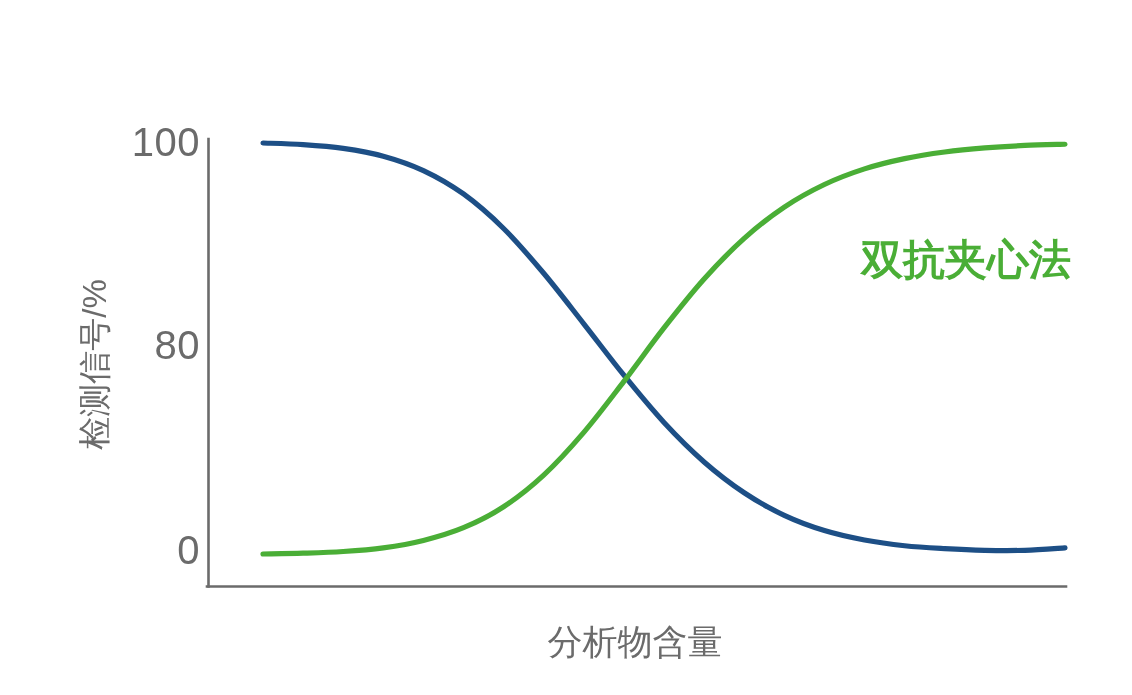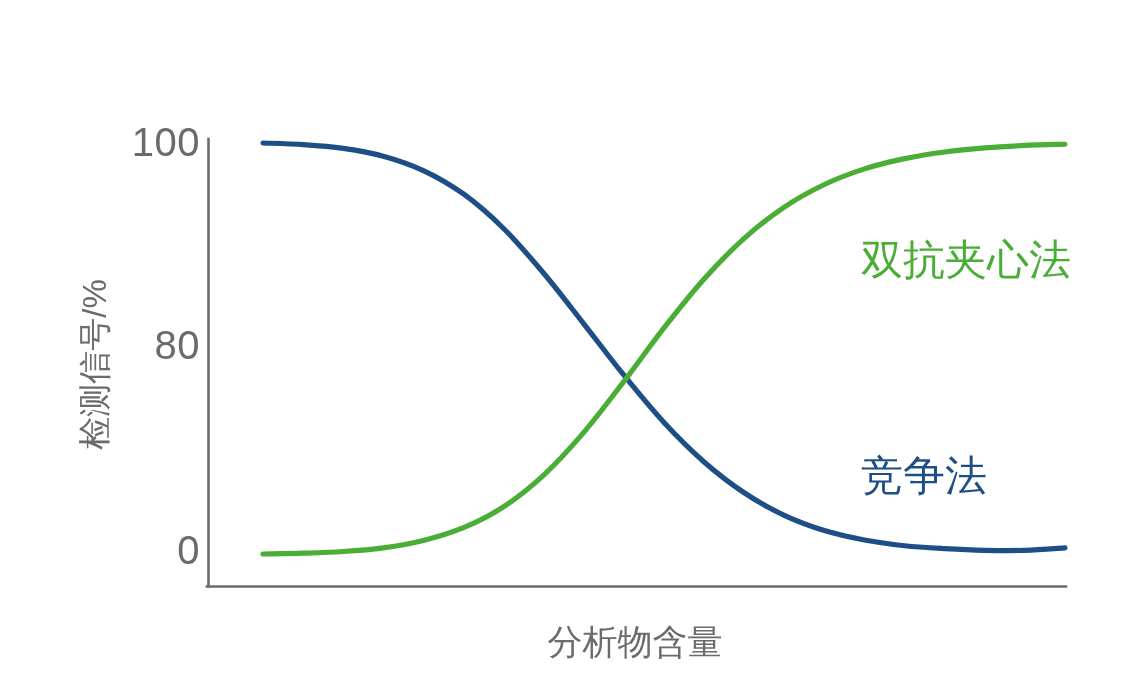--- a/index.html
+++ b/index.html
@@ -92,21 +92,21 @@
     line-height: 1;
     text-align: center;
     white-space: nowrap;
   }
 
   
   .series-annot {
     position: absolute;
     font-family: "Liberation Sans", "DejaVu Sans", sans-serif;
     font-size: 42px;
-    font-weight: 400;
+    font-weight: 700;
     line-height: 1;
     white-space: nowrap;
   }
   .annot-sandwich {
     left: 851px;
     top: 203px;
     color: #4aae36;
   }
   .annot-competitive {
     left: 851px;
@@ -132,15 +132,14 @@
   </svg>
 
   <div class="tick-label tick-100">100</div>
   <div class="tick-label tick-50">80</div>
   <div class="tick-label tick-0">0</div>
 
   <div class="ylabel">检测信号/%</div>
   <div class="xlabel">分析物含量</div>
 
   <div class="series-annot annot-sandwich">双抗夹心法</div>
-  <div class="series-annot annot-competitive">竞争法</div>
 
 </div>
 
 </body></html>

